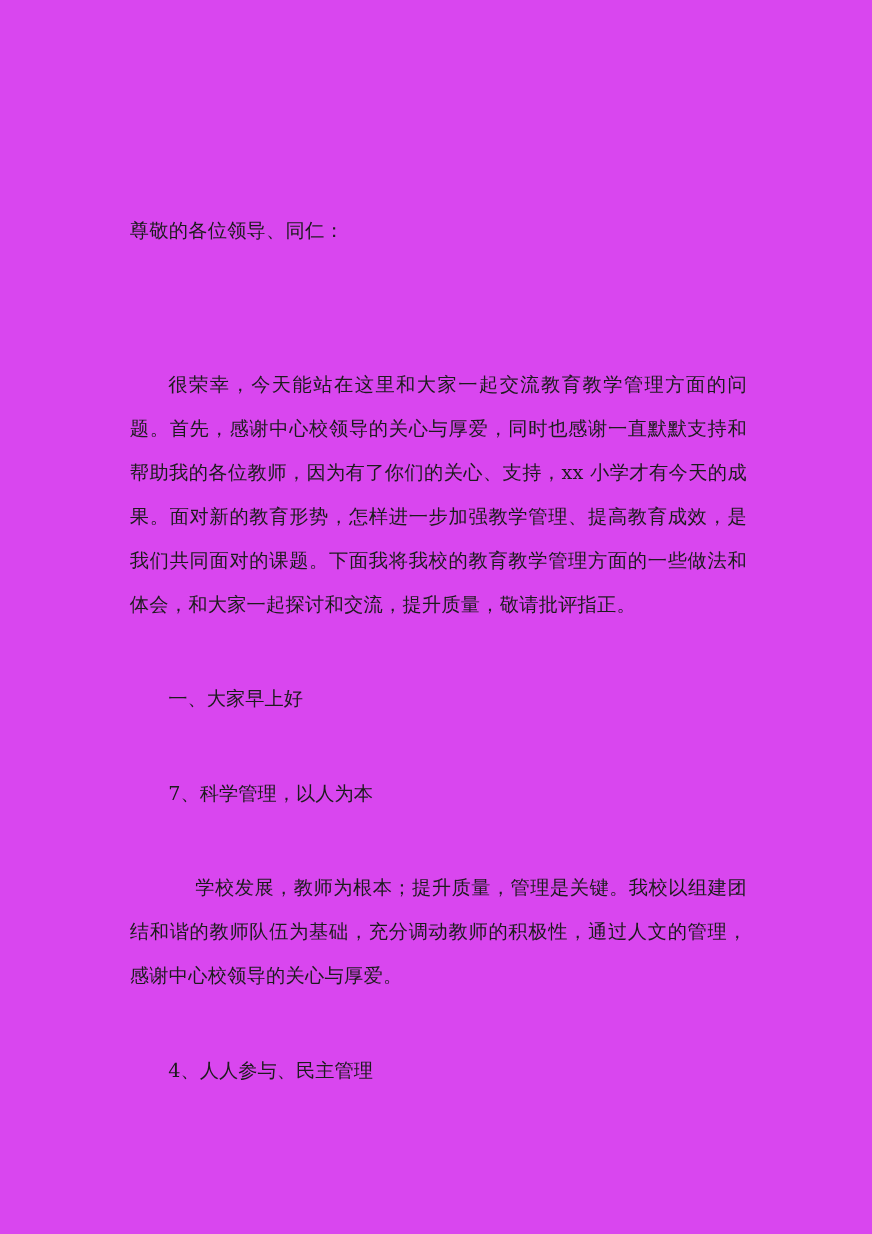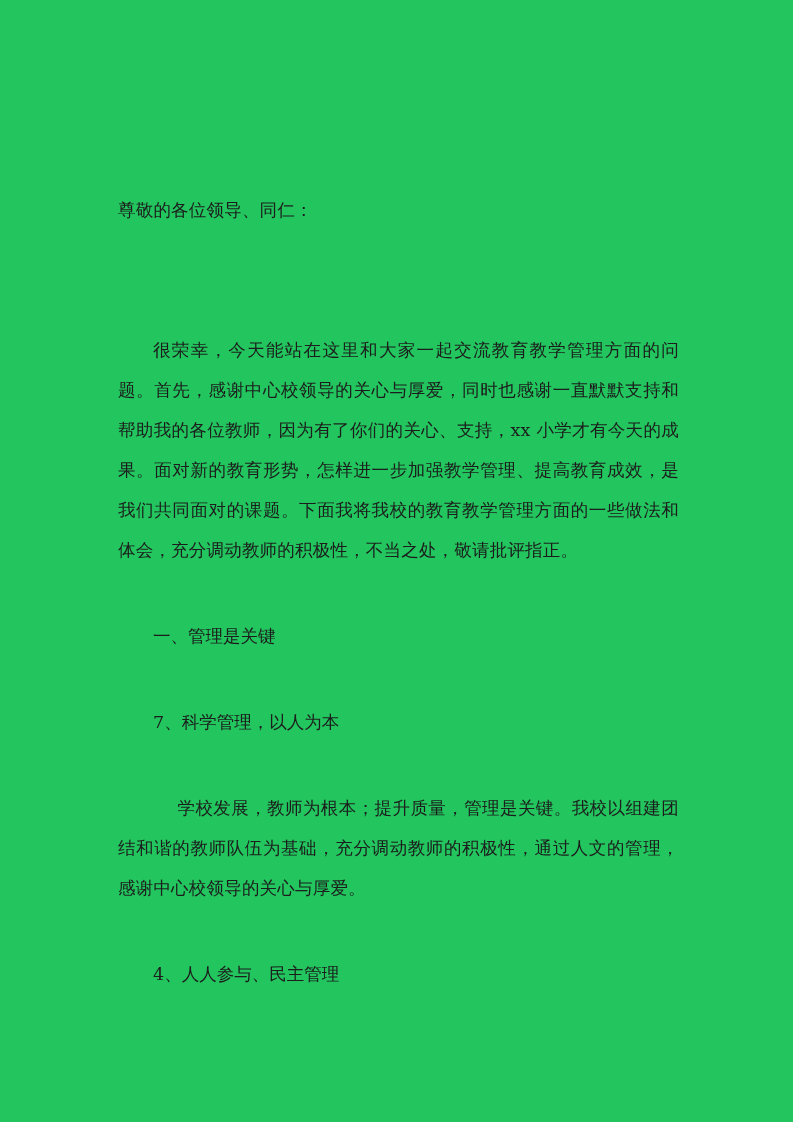--- a/index.html
+++ b/index.html
@@ -14,21 +14,21 @@
     position: relative;
     overflow: hidden;
     font-family: "DejaVu Serif", "Liberation Serif", serif;
     color: #1a1a1a;
     -webkit-font-smoothing: antialiased;
   }
 
   .page {
     position: absolute;
     inset: 0;
-    background: #22c55e;
+    background: #d946ef;
     text-decoration: underline;
   }
 
   
   .doc-body {
     position: absolute;
     left: 118px;
     top: 0;
     width: 561px;
   }
@@ -74,25 +74,25 @@
 
     <div class="spacer-top"></div>
 
     <p class="block salutation">尊敬的各位领导、同仁：</p>
 
     <div class="gap-lg"></div>
 
 
     <div class="gap-lg"></div>
 
-    <p class="block indent-2">很荣幸，今天能站在这里和大家一起交流教育教学管理方面的问题。首先，感谢中心校领导的关心与厚爱，同时也感谢一直默默支持和帮助我的各位教师，因为有了你们的关心、支持，xx 小学才有今天的成果。面对新的教育形势，怎样进一步加强教学管理、提高教育成效，是我们共同面对的课题。下面我将我校的教育教学管理方面的一些做法和体会，充分调动教师的积极性，不当之处，敬请批评指正。</p>
+    <p class="block indent-2">很荣幸，今天能站在这里和大家一起交流教育教学管理方面的问题。首先，感谢中心校领导的关心与厚爱，同时也感谢一直默默支持和帮助我的各位教师，因为有了你们的关心、支持，xx 小学才有今天的成果。面对新的教育形势，怎样进一步加强教学管理、提高教育成效，是我们共同面对的课题。下面我将我校的教育教学管理方面的一些做法和体会，和大家一起探讨和交流，提升质量，敬请批评指正。</p>
 
     <div class="gap-md"></div>
 
-    <h2 class="heading-1">一、管理是关键</h2>
+    <h2 class="heading-1">一、大家早上好</h2>
 
     <div class="gap-md"></div>
 
     <h3 class="heading-2">7、科学管理，以人为本</h3>
 
     <div class="gap-md"></div>
 
     <p class="block indent-3">学校发展，教师为根本；提升质量，管理是关键。我校以组建团结和谐的教师队伍为基础，充分调动教师的积极性，通过人文的管理，感谢中心校领导的关心与厚爱。</p>
 
     <div class="gap-md"></div>

